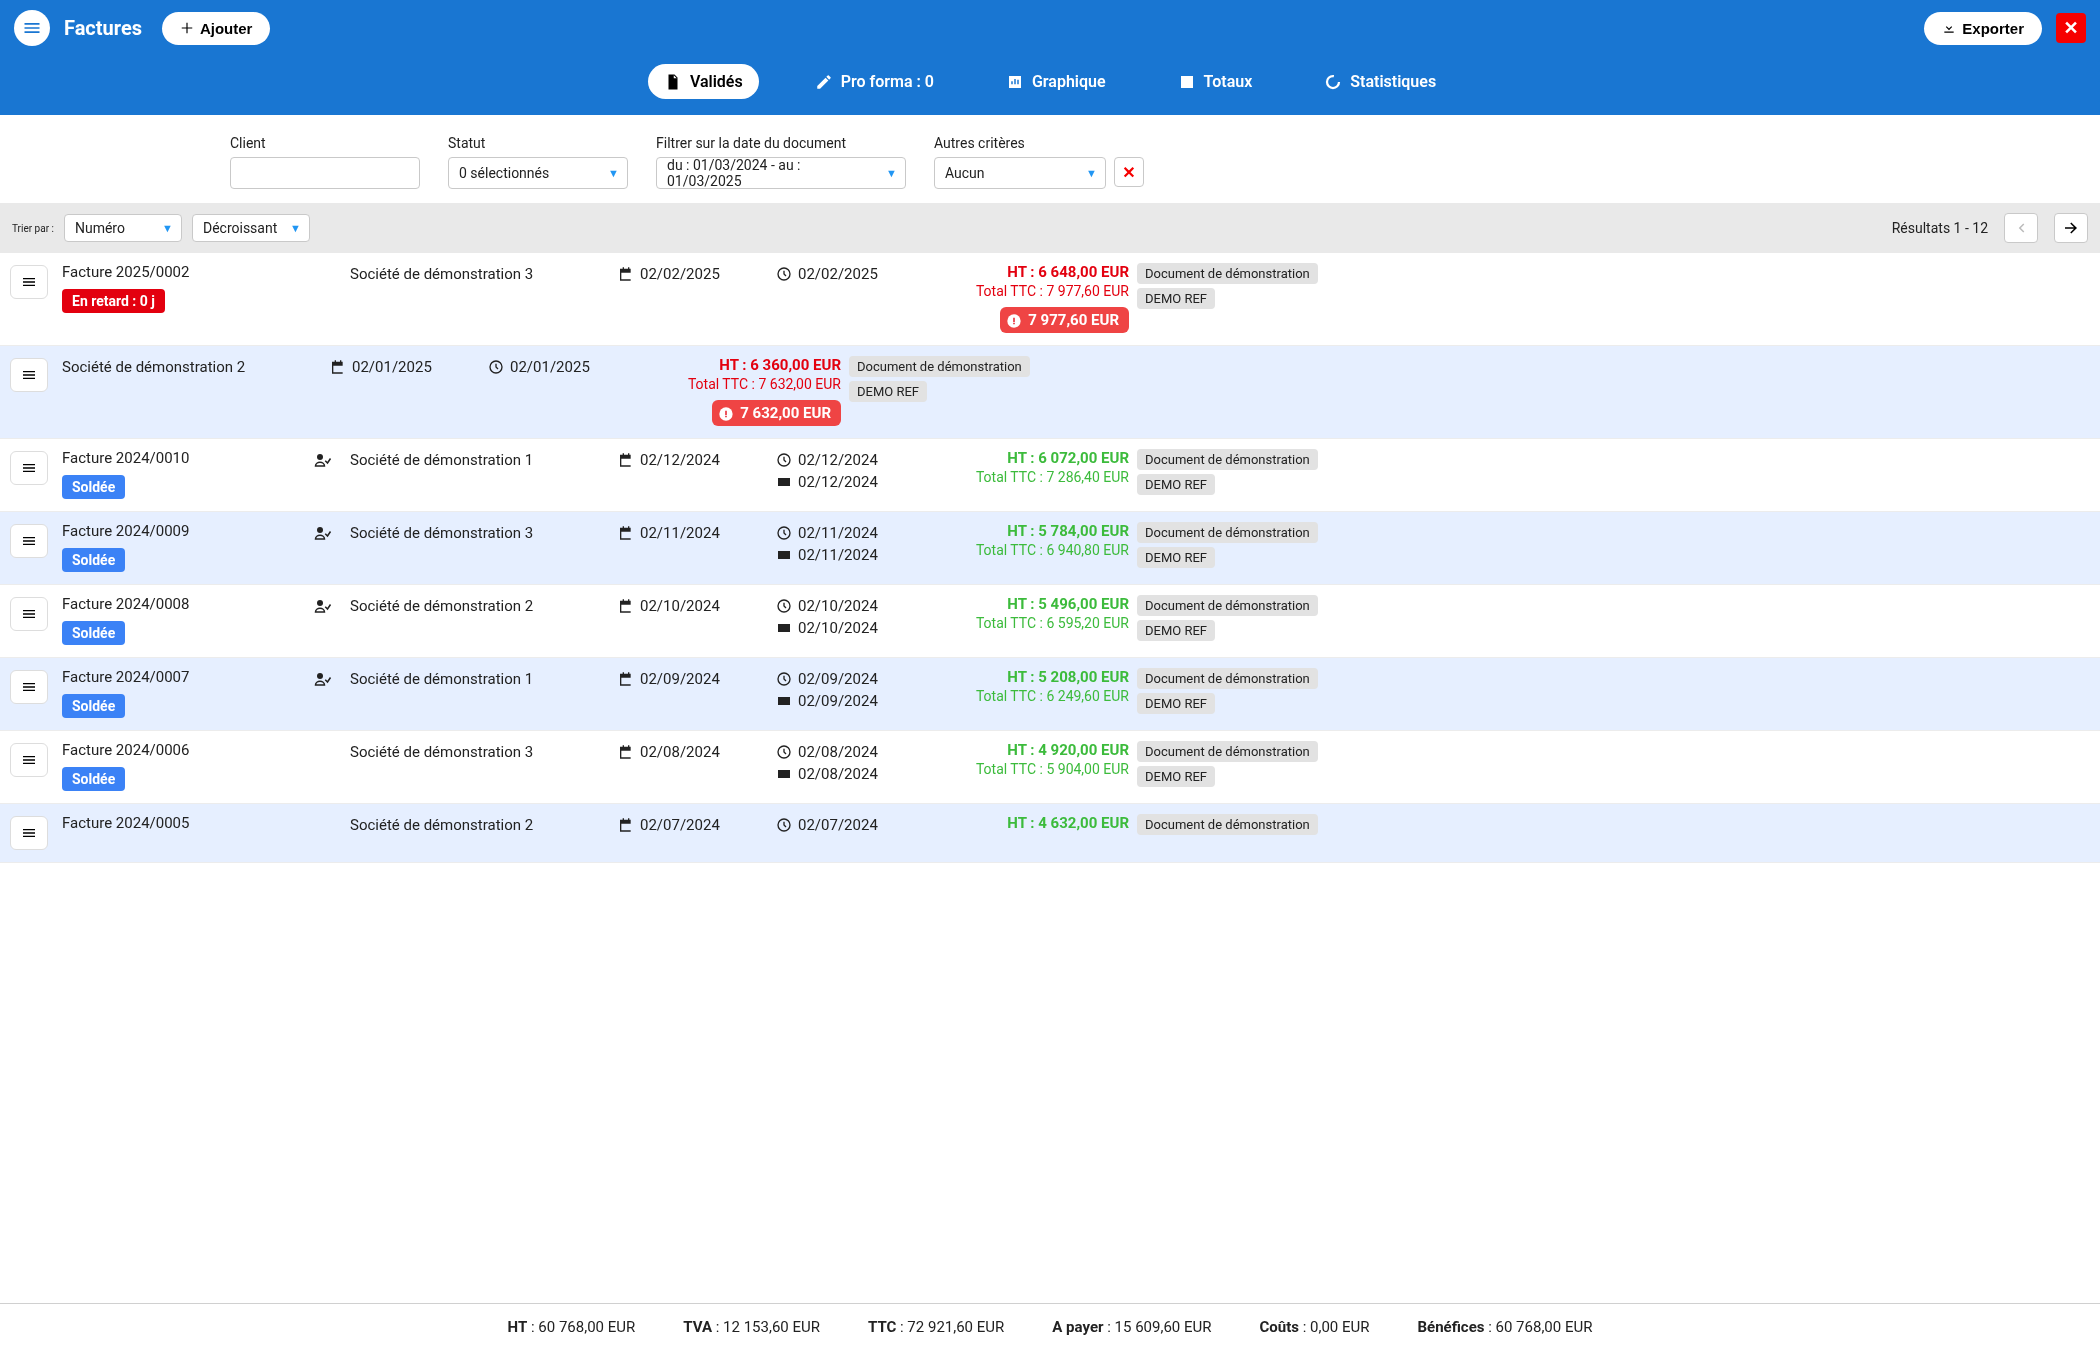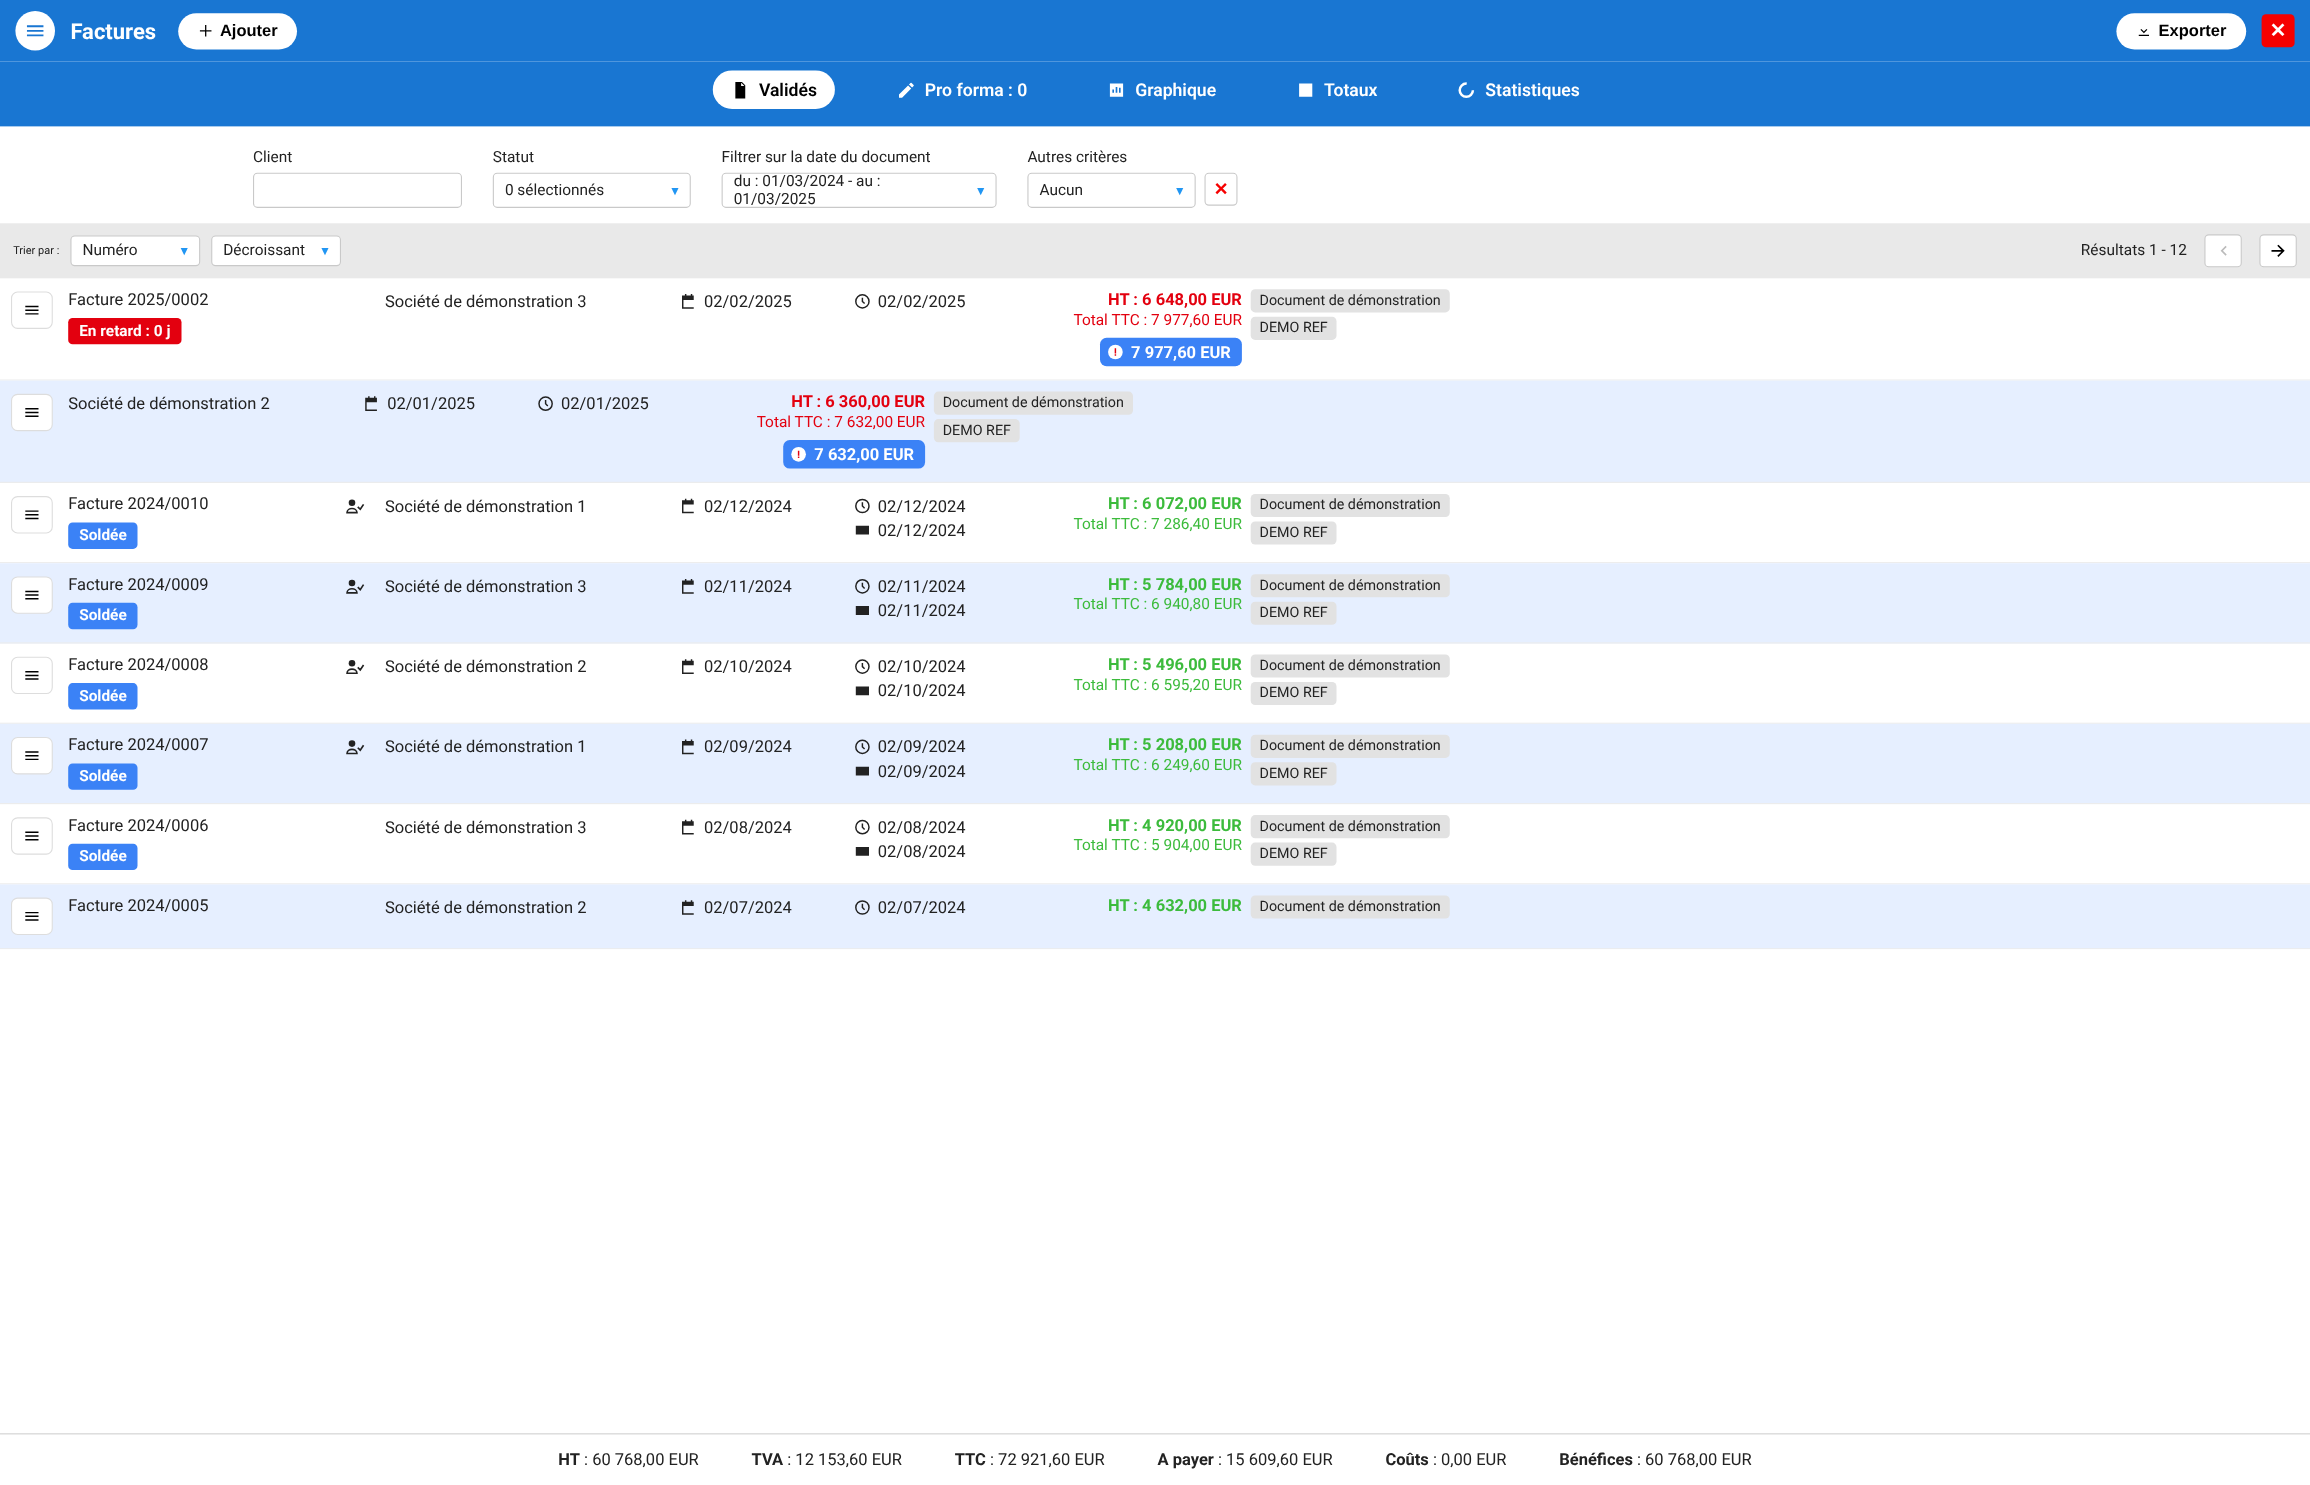--- a/index.html
+++ b/index.html
@@ -21,21 +21,21 @@
   .tab svg { width: 18px; height: 18px; }
   
   
   .filters { display: flex; gap: 28px; padding: 20px 0 14px 230px; background: #fff; align-items: flex-end; }
   .filter-group { display: flex; flex-direction: column; gap: 6px; }
   .filter-label { font-size: 14px; color: #222; }
   .text-input { width: 190px; height: 32px; border: 1px solid #c9c9c9; border-radius: 4px; padding: 0 8px; font-size: 14px; }
   .select { height: 32px; border: 1px solid #c9c9c9; border-radius: 4px; padding: 0 30px 0 10px; font-size: 14px; background: #fff; position: relative; display: flex; align-items: center; cursor: pointer; }
   .select.w180 { width: 180px; }
   .select.w250 { width: 250px; }
-  .select.w175 { width: 153px; }
+  .select.w175 { width: 172px; }
   .select .chev { position: absolute; right: 8px; color: #2196f3; font-size: 11px; }
   .clear-btn { width: 30px; height: 30px; border: 1px solid #c9c9c9; border-radius: 4px; background: #fff; color: #f60000; font-size: 16px; font-weight: 700; cursor: pointer; }
   
   
   .sortbar { background: #e9e9e9; display: flex; align-items: center; padding: 10px 12px; gap: 10px; }
   .sortbar-label { font-size: 10px; }
   .sortbar .select { background: #fff; height: 28px; }
   .sortbar .w110 { width: 118px; }
   .results { margin-left: auto; font-size: 14px; }
   .nav-btn { width: 34px; height: 30px; border: 1px solid #c9c9c9; border-radius: 4px; background: #fff; display: inline-flex; align-items: center; justify-content: center; cursor: pointer; margin-left: 6px; }
@@ -59,21 +59,21 @@
   .col-date1 { width: 150px; display: flex; align-items: flex-start; gap: 6px; padding-top: 2px; }
   .col-date2 { width: 150px; display: flex; flex-direction: column; gap: 4px; padding-top: 2px; }
   .date-line { display: flex; align-items: center; gap: 6px; font-size: 15px; }
   .date-line svg { width: 16px; height: 16px; flex-shrink: 0; }
   
   .col-amounts { width: 195px; text-align: right; display: flex; flex-direction: column; gap: 2px; padding-top: 0; }
   .ht { font-weight: 700; font-size: 15px; }
   .ttc { font-size: 14px; }
   .ht.green, .ttc.green { color: #3cbb3c; }
   .ht.red, .ttc.red { color: #e3000f; }
-  .outstanding { display: inline-flex; align-items: center; gap: 6px; background: #3b82f6; color: #fff; font-weight: 700; border-radius: 6px; padding: 4px 10px 4px 6px; margin-top: 6px; align-self: flex-end; font-size: 15px; }
+  .outstanding { display: inline-flex; align-items: flex-end; gap: 6px; background: #ef4444; color: #fff; font-weight: 700; border-radius: 6px; padding: 4px 10px 4px 6px; margin-top: 6px; align-self: flex-end; font-size: 15px; }
   .outstanding svg { width: 16px; height: 16px; }
   
   .col-tags { width: 200px; display: flex; flex-direction: column; gap: 4px; }
   .tag { background: #e2e2e2; border-radius: 4px; padding: 3px 8px; font-size: 13px; width: fit-content; }
   
   
   .footer { border-top: 1px solid #d0d0d0; padding: 14px 0; display: flex; justify-content: center; gap: 48px; font-size: 15px; background: #fff; position: fixed; bottom: 0; left: 0; right: 0; }
   .footer .lbl { font-weight: 700; }
   
   .main-scroll { height: calc(100vh - 48px); overflow-y: auto; padding-bottom: 48px; }

